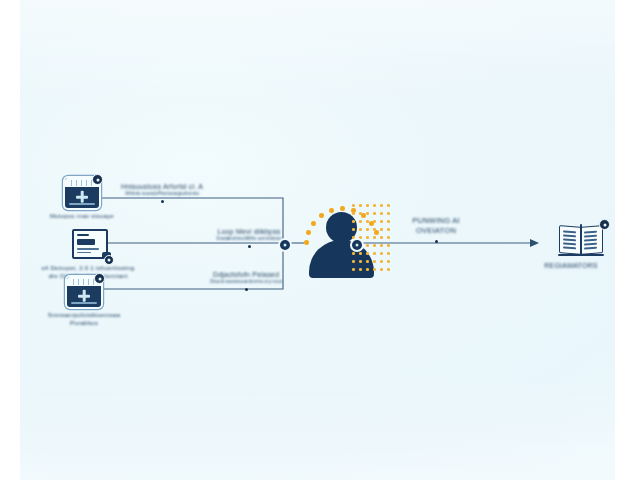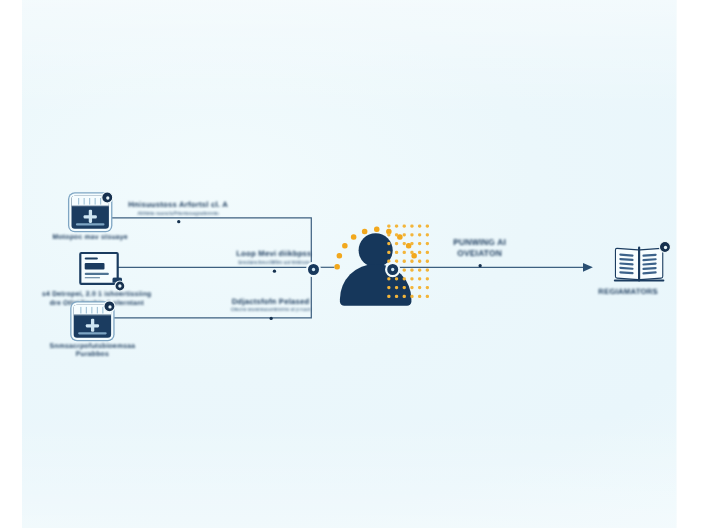--- a/index.html
+++ b/index.html
@@ -32,21 +32,21 @@
     position:absolute;border-radius:50%;
     background:#16304e;border:1.5px solid #f2fbfd;
   }
   .badge i{
     position:absolute;left:50%;top:50%;transform:translate(-50%,-50%);
     display:block;width:3px;height:3px;border-radius:50%;background:#eaf6fa;
   }
 
   
   .cap{
-    color:#1b3a5c;font-weight:700;letter-spacing:.2px;text-align:center;
+    color:#1b3a5c;font-weight:400;letter-spacing:.2px;text-align:center;
     filter:blur(.9px);
     -webkit-font-smoothing:none;
     white-space:pre-line;
   }
   .cap.small{font-size:6.2px;line-height:8px;}
   .cap.mid{font-size:7px;line-height:9px;}
 
   .sub{
     color:#2c4f72;font-weight:400;text-align:center;
     filter:blur(1.1px);font-size:4.6px;line-height:6px;white-space:pre-line;

